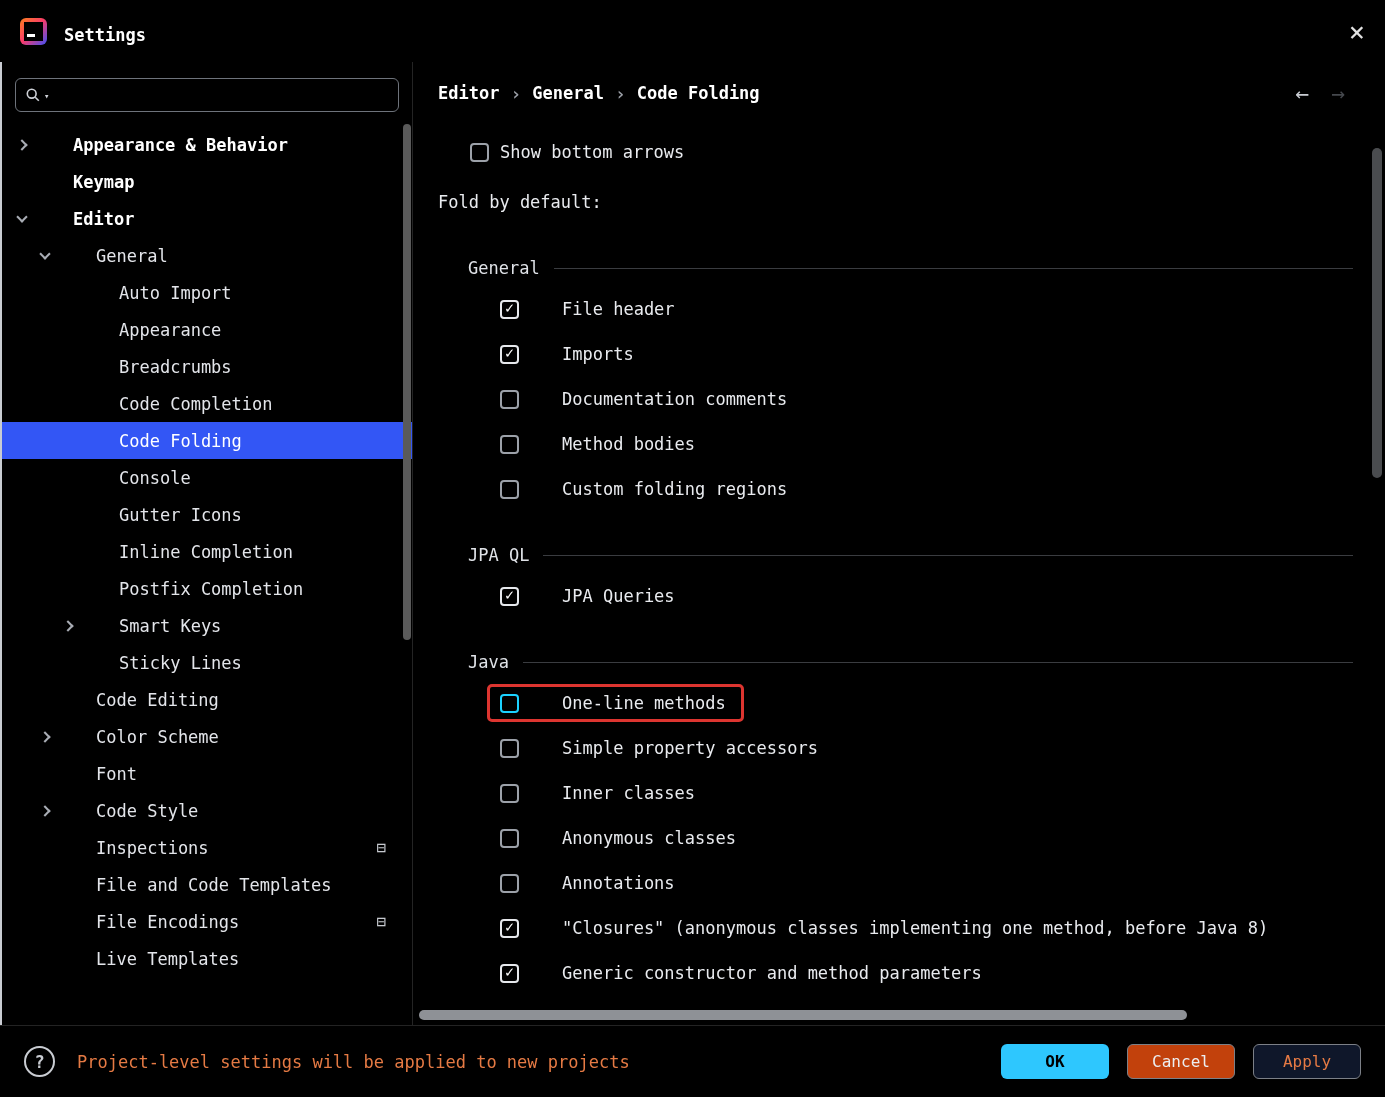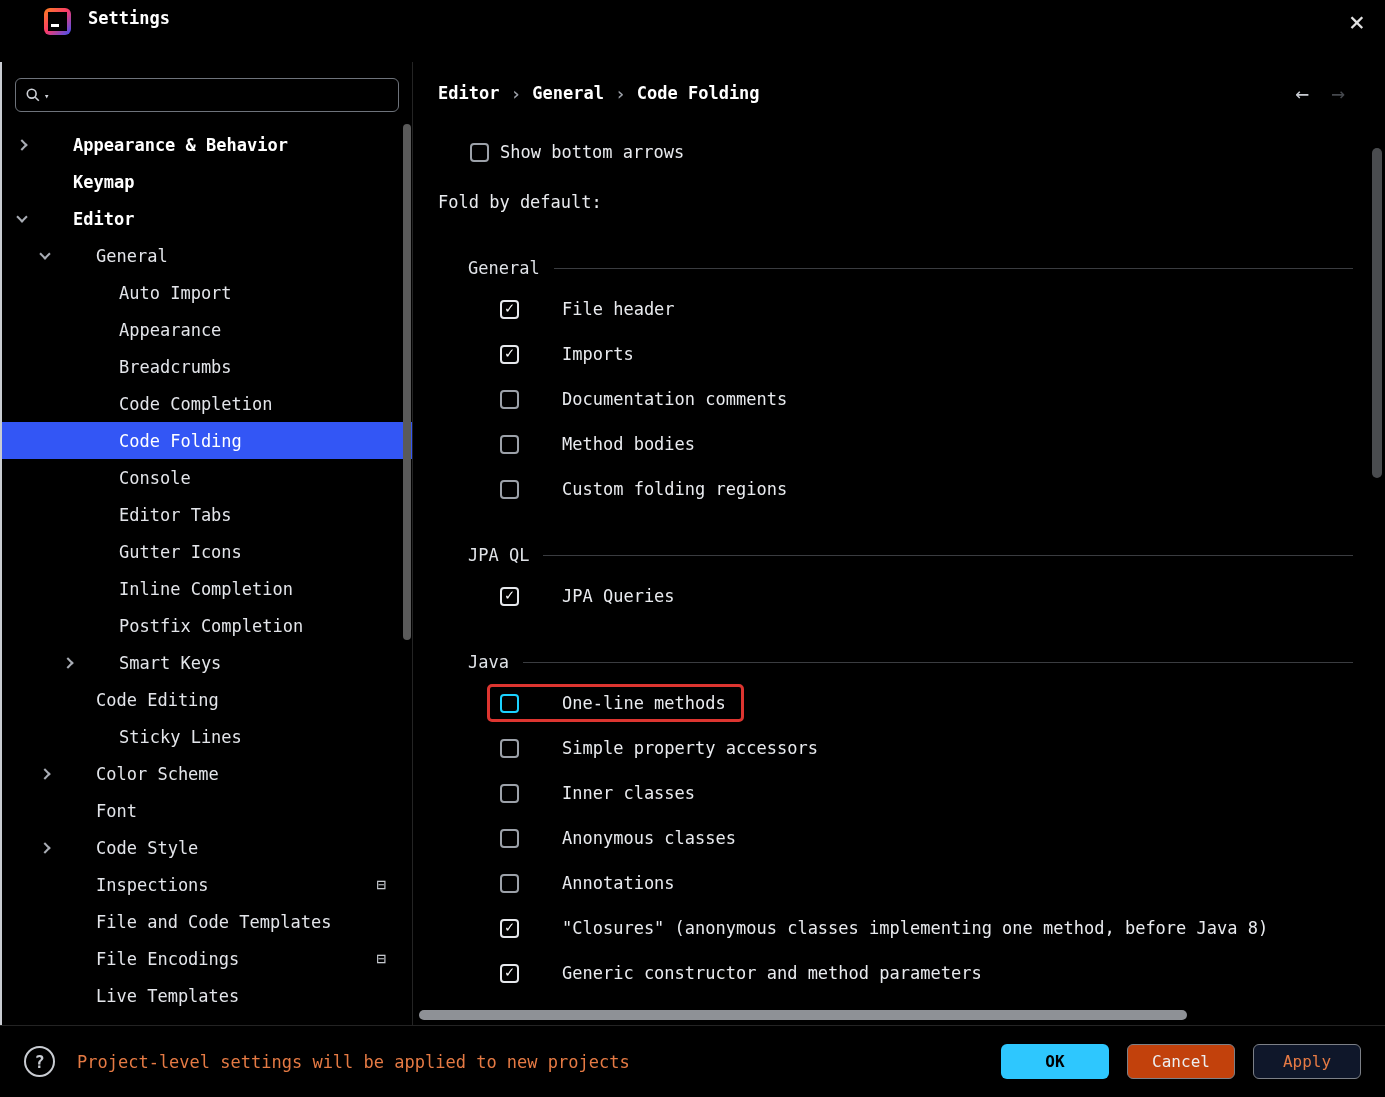--- a/index.html
+++ b/index.html
@@ -6,21 +6,21 @@
   html, body {
     width:1385px; height:1097px;
     background:#000;
     font-family:"DejaVu Sans Mono","Liberation Mono",monospace;
     color:#e8eaee;
     overflow:hidden;
   }
   .window { width:1385px; height:1097px; display:flex; flex-direction:column; background:#000; }
 
   
-  .titlebar { height:62px; flex:0 0 auto; display:flex; align-items:flex-start; padding:8px 20px;margin-left:24px; }
+  .titlebar { height:62px; flex:0 0 auto; display:flex; align-items:flex-end; padding:17px 20px; }
   .logo { width:27px; height:27px; border-radius:6px; position:relative; margin-right:17px;
           background:linear-gradient(135deg,#fc801d 0%,#f93b6a 48%,#3b51f9 100%); }
   .logo .logo-inner { position:absolute; inset:4px; background:#000; }
   .logo .logo-mark { position:absolute; left:7px; bottom:8px; width:8px; height:3px; background:#fff; z-index:2; }
   .win-title { font-size:17px; font-weight:700; color:#fff; }
   .close-btn { margin-left:auto; background:none; border:none; color:#e3e3e3; font-size:27px; line-height:1; cursor:pointer; font-family:inherit; }
 
   
   .body-row { flex:1; min-height:0; display:flex; border-left:2px solid #c9ccd2; }
 
@@ -146,45 +146,41 @@
           <div class="tree-row selected">
             <span class="chev hidden" style="margin-left: 46px;"></span>
             <span class="tree-label">Code Folding</span>
           </div>
           <div class="tree-row">
             <span class="chev hidden" style="margin-left: 46px;"></span>
             <span class="tree-label">Console</span>
           </div>
           <div class="tree-row">
             <span class="chev hidden" style="margin-left: 46px;"></span>
-            <span class="tree-label">Editor Tabs</span>
-          </div>
-          <div class="tree-row">
-            <span class="chev hidden" style="margin-left: 46px;"></span>
             <span class="tree-label">Gutter Icons</span>
           </div>
           <div class="tree-row">
             <span class="chev hidden" style="margin-left: 46px;"></span>
             <span class="tree-label">Inline Completion</span>
           </div>
           <div class="tree-row">
             <span class="chev hidden" style="margin-left: 46px;"></span>
             <span class="tree-label">Postfix Completion</span>
           </div>
           <div class="tree-row">
             <span class="chev" style="margin-left: 46px;"></span>
             <span class="tree-label">Smart Keys</span>
           </div>
           <div class="tree-row">
+            <span class="chev hidden" style="margin-left: 46px;"></span>
+            <span class="tree-label">Sticky Lines</span>
+          </div>
+          <div class="tree-row">
             <span class="chev hidden" style="margin-left: 23px;"></span>
             <span class="tree-label">Code Editing</span>
-          </div>
-          <div class="tree-row">
-            <span class="chev hidden" style="margin-left: 46px;"></span>
-            <span class="tree-label">Sticky Lines</span>
           </div>
           <div class="tree-row">
             <span class="chev" style="margin-left: 23px;"></span>
             <span class="tree-label">Color Scheme</span>
           </div>
           <div class="tree-row">
             <span class="chev hidden" style="margin-left: 23px;"></span>
             <span class="tree-label">Font</span>
           </div>
           <div class="tree-row">

